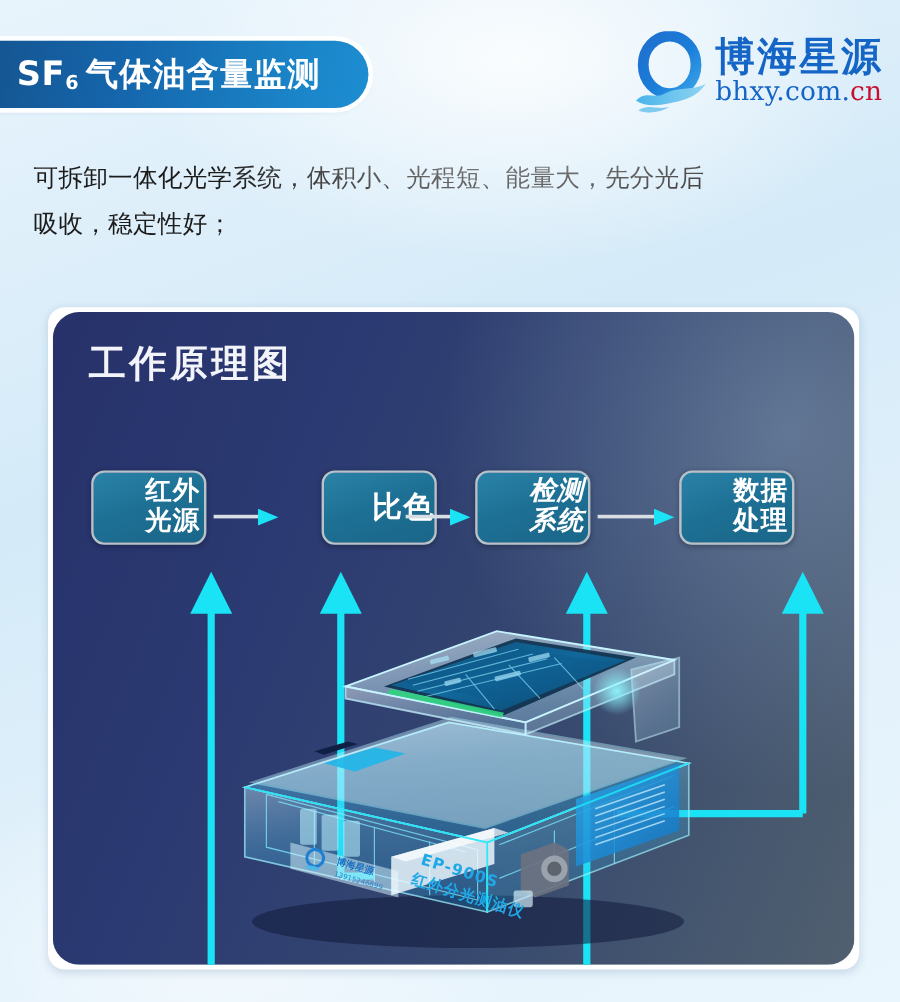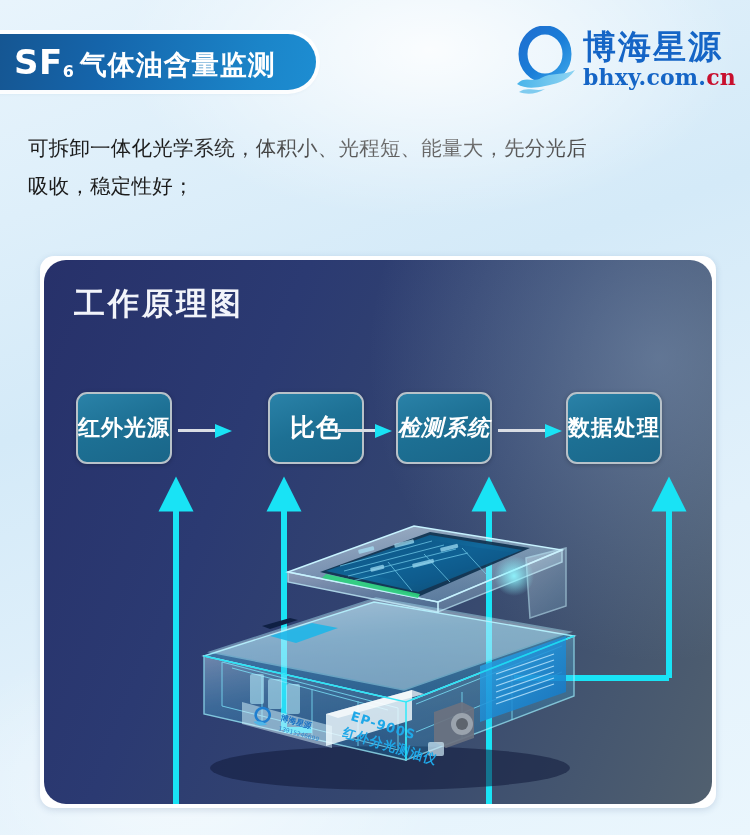--- a/index.html
+++ b/index.html
@@ -49,21 +49,21 @@
   }
 
   .title-text {
     color: #ffffff;
     font-size: 27px;
     font-weight: 700;
     letter-spacing: 1px;
     line-height: 1;
     white-space: nowrap;
   }
-  .title-sf { font-size: 34px; font-weight: 700; letter-spacing: .5px; }
+  .title-sf { font-size: 28px; font-weight: 700; letter-spacing: .5px; }
   .title-sub { font-size: 16px; vertical-align: -3px; padding-right: 5px; }
 
   
   .logo {
     position: absolute;
     right: 14px;
     top: 26px;
     display: flex;
     align-items: flex-start;
   }
@@ -82,21 +82,21 @@
     font-weight: 700;
     letter-spacing: 2px;
     line-height: 1;
     color: #1565c6;
     white-space: nowrap;
   }
   .logo-url {
     margin-top: 3px;
     font-family: "DejaVu Serif", "Liberation Serif", serif;
     font-size: 22px;
-    font-weight: 700;
+    font-weight: 400;
     letter-spacing: .2px;
     line-height: 1;
     color: #1565c6;
     white-space: nowrap;
   }
   .logo-url .tld { color: #c8102e; }
 
   
   .desc {
     margin: 2px 30px 0 28px;
@@ -145,29 +145,30 @@
   .flow {
     position: absolute;
     left: 0; top: 132px;
     width: 100%;
     height: 76px;
   }
 
   .fbox {
     position: absolute;
     top: 0;
-    height: 72px;
+    height: 62px;
     border-radius: 11px;
     background: linear-gradient(160deg, #2a82a8 0%, #1d7094 48%, #1a6689 100%);
     border: 2px solid #b8c2c9;
     display: flex;
-    flex-direction: row;
+    flex-direction: column;
     align-items: center;
     justify-content: center;
     box-shadow: 0 1px 4px rgba(0,0,0,.25);
+    padding-left: 40px;
   }
   .fbox span {
     color: #ffffff;
     font-size: 22px;
     font-weight: 700;
     line-height: 1.12;
     letter-spacing: 1px;
   }
   .fbox.single span { font-size: 25px; }
 

